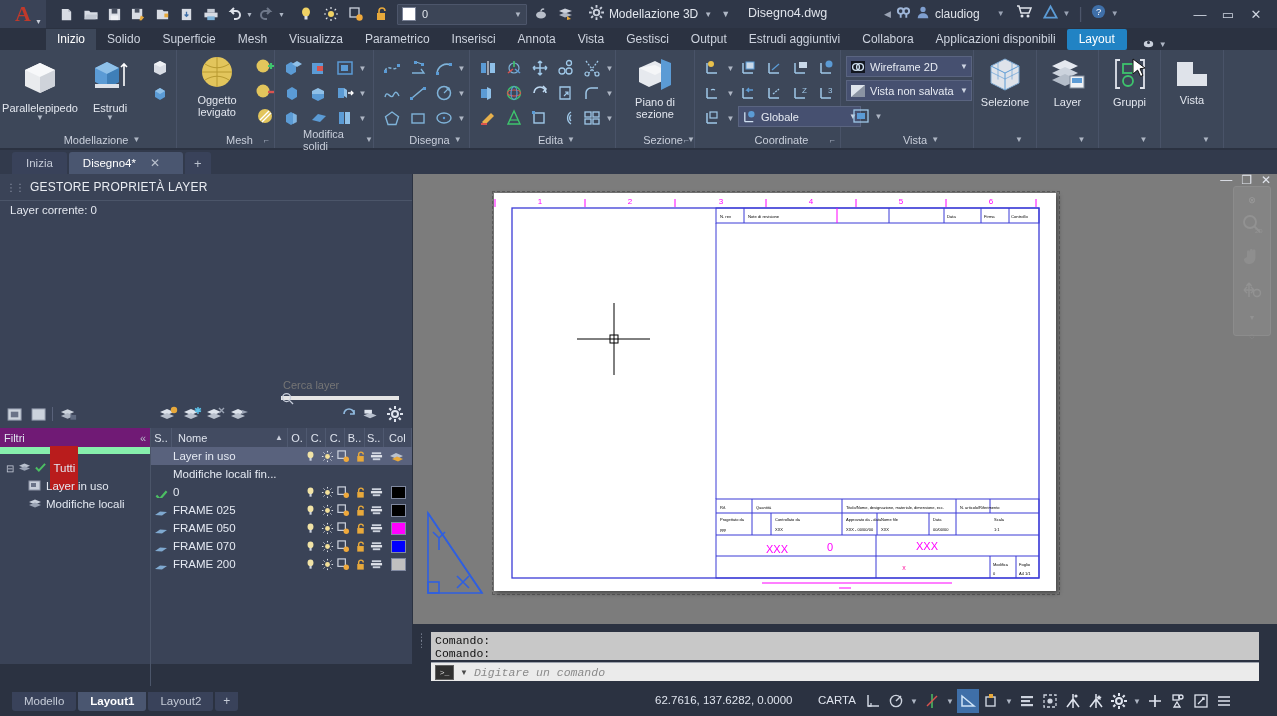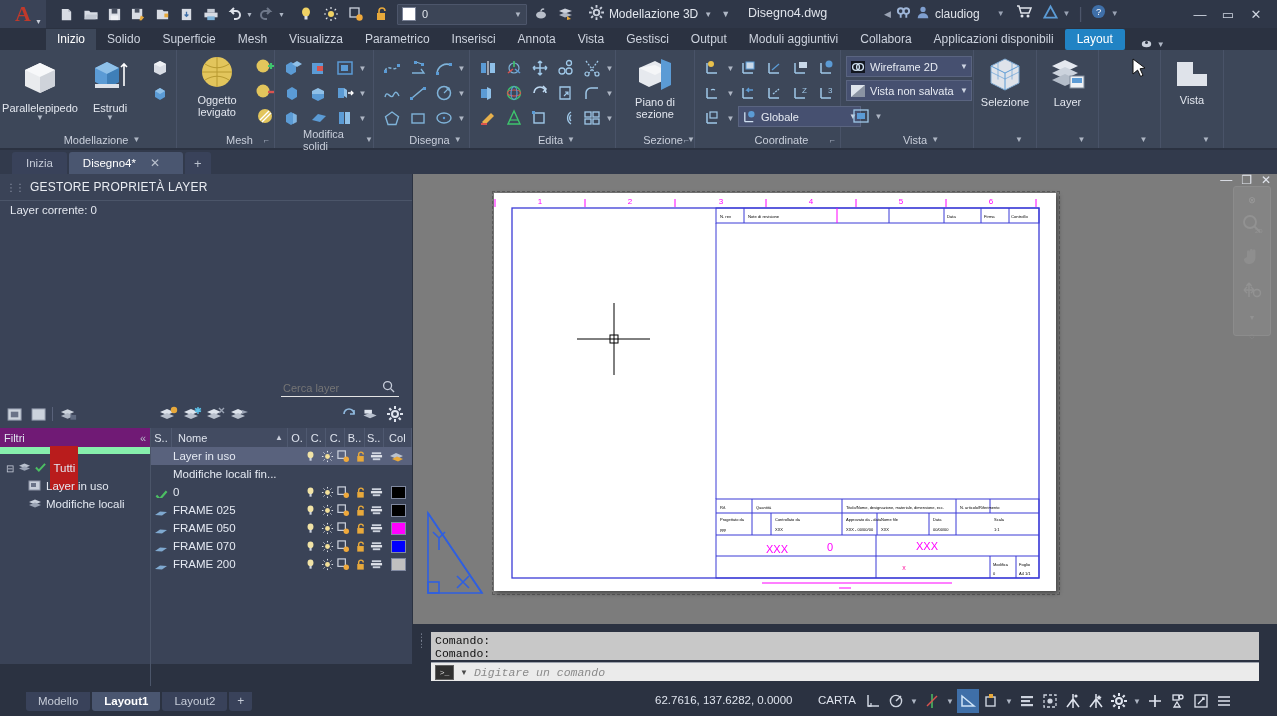--- a/index.html
+++ b/index.html
@@ -73,21 +73,21 @@
   .ft.plus{padding:0 9px;font-size:13px;color:#b9c0cd;background:#39425a;}
 
   
   .lyrpanel{position:absolute;left:0;top:174px;width:412px;height:490px;background:#3a4357;
             border-right:1px solid #2b3241;}
   .lyrhead{height:26px;display:flex;align-items:center;padding-left:6px;border-bottom:1px solid #4b5569;}
   .grip{color:#8b93a5;font-size:10px;letter-spacing:-1px;margin-right:6px;}
   .lyrhead .t{font-size:12px;color:#e9ecf2;letter-spacing:.2px;}
   .curlayer{position:absolute;left:10px;top:30px;font-size:11.5px;color:#e3e7ef;}
   .searchbox{position:absolute;left:281px;top:205px;width:118px;height:17px;background:#3a4357;
-             border-bottom:1px solid #e5e5e5;display:flex;}
+             border-bottom:4px solid #e5e5e5;display:flex;flex-direction:column;}
   .searchbox input{background:transparent;border:0;outline:0;color:#c8cedb;font-size:11px;width:97px;
                    font-family:"Liberation Sans",sans-serif;padding:0 2px;}
   .tools{position:absolute;left:0;top:230px;width:412px;height:22px;}
   .tbi{position:absolute;display:flex;align-items:center;justify-content:center;width:22px;height:20px;}
   .filters{position:absolute;left:0;top:254px;width:150px;height:356px;border-right:1px solid #4b5569;}
   .fhdr{height:19px;background:#701a75;display:flex;align-items:center;padding:0 4px;border-bottom:7px solid #86efac;}
   .fhdr .t{font-size:11px;color:#dfe4ee;}
   .fhdr .cc{margin-left:auto;font-size:11px;color:#b6bdca;}
   .tree{padding:5px 4px;font-size:11.5px;}
   .tnode{display:flex;align-items:center;gap:4px;height:18px;}
@@ -126,21 +126,21 @@
   .cmdin .pr{width:17px;height:13px;background:#303030;border:1px solid #606060;color:#d8d8d8;font-size:8px;
              display:flex;align-items:center;justify-content:center;margin-left:4px;font-family:"Liberation Mono",monospace;}
   .cmdin .cv{font-size:8px;color:#4a4a4a;margin:0 6px;}
   .cmdin .ph{font-size:11.5px;color:#8a8a8a;font-style:italic;font-family:"Liberation Mono",monospace;}
   .cmdgrip{position:absolute;left:4px;top:10px;color:#8b93a5;font-size:9px;letter-spacing:-1px;line-height:7px;}
   .cmdside{position:absolute;left:416px;top:620px;width:16px;height:66px;display:flex;flex-direction:column;
            align-items:center;gap:10px;padding-top:4px;}
 
   
   .statusbar{position:absolute;left:0;top:686px;width:1277px;height:30px;background:#2b3241;display:flex;align-items:center;}
-  .lytabs{display:flex;align-items:flex-start;padding-left:26px;gap:2px;}
+  .lytabs{display:flex;align-items:flex-start;padding-left:12px;gap:2px;}
   .lyt{height:19px;display:flex;align-items:center;padding:0 12px;font-size:11.5px;color:#c6ccd8;
        background:#39425a;border-radius:0 0 3px 3px;}
   .lyt.active{background:#4a5670;color:#fff;font-weight:bold;}
   .lyt.plus{padding:0 8px;font-size:12px;}
   .coords{position:absolute;left:655px;top:8px;font-size:11.5px;color:#dfe4ee;}
   .carta{position:absolute;left:818px;top:8px;font-size:11.5px;color:#dfe4ee;}
   .sicons{position:absolute;left:862px;top:3px;display:flex;align-items:center;gap:1px;}
   .si{width:22px;height:24px;display:flex;align-items:center;justify-content:center;}
   .si.on{background:#3f6fa8;}
   .si .cv{font-size:8px;color:#aeb6c4;}
@@ -324,21 +324,21 @@
     <div class="rt">Solido</div>
     <div class="rt">Superficie</div>
     <div class="rt">Mesh</div>
     <div class="rt">Visualizza</div>
     <div class="rt">Parametrico</div>
     <div class="rt">Inserisci</div>
     <div class="rt">Annota</div>
     <div class="rt">Vista</div>
     <div class="rt">Gestisci</div>
     <div class="rt">Output</div>
-    <div class="rt">Moduli aggiuntivi</div>
+    <div class="rt">Estrudi aggiuntivi</div>
     <div class="rt">Collabora</div>
     <div class="rt">Applicazioni disponibili</div>
     <div class="rt hl">Layout</div>
     <div class="vpbtn">
       <svg width="15" height="12" viewBox="0 0 16 12">
           <ellipse cx="8" cy="6" rx="5" ry="3.5" fill="#c9cfdb"></ellipse>
           <circle cx="8" cy="4.5" r="1.6" fill="#2b3241"></circle>
         </svg>
       <span style="font-size:8px;color:#aeb6c4;">▼</span>
     </div>
@@ -866,20 +866,28 @@
           <span class="lbl">Layer</span>
         </div>
       </div>
       <div class="ptitle">
         <span class="cv">▼</span>
       </div>
     </div>
 
     <div class="panel" style="width:61px;">
       <div class="body" style="justify-content:center;position:relative;">
+        <div class="bigbtn">
+          <svg width="40" height="38" viewBox="0 0 40 38">
+              <path d="M10 4H6v28h4M30 4h4v28h-4" stroke="#dfe3ea" stroke-width="1.8" fill="none"></path>
+              <rect x="13" y="8" width="10" height="9" fill="none" stroke="#3ec46d" stroke-width="1.8"></rect>
+              <circle cx="18" cy="25" r="5" fill="none" stroke="#3ec46d" stroke-width="1.8"></circle>
+            </svg>
+          <span class="lbl">Gruppi</span>
+        </div>
         <svg style="position:absolute;left:33px;top:8px;" width="16" height="22" viewBox="0 0 16 22">
             <path d="M1 1l12 9-5 .8 3 6.5-2.4 1.2-3-6.4L1 16z" fill="#fff" stroke="#111" stroke-width="1"></path>
           </svg>
       </div>
       <div class="ptitle">
         <span class="cv">▼</span>
       </div>
     </div>
 
     <div class="panel" style="width:62px;">

